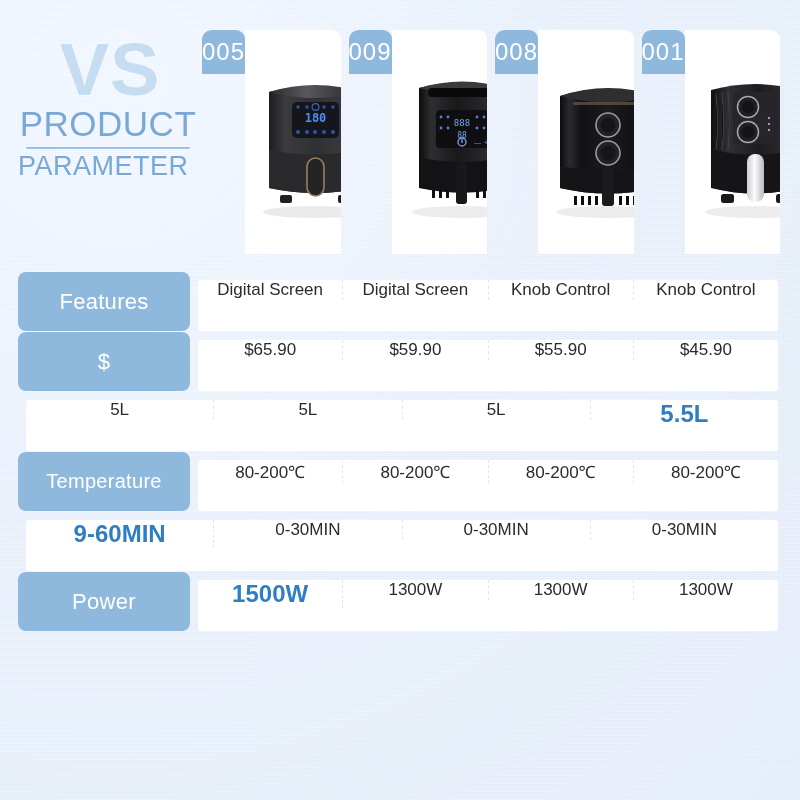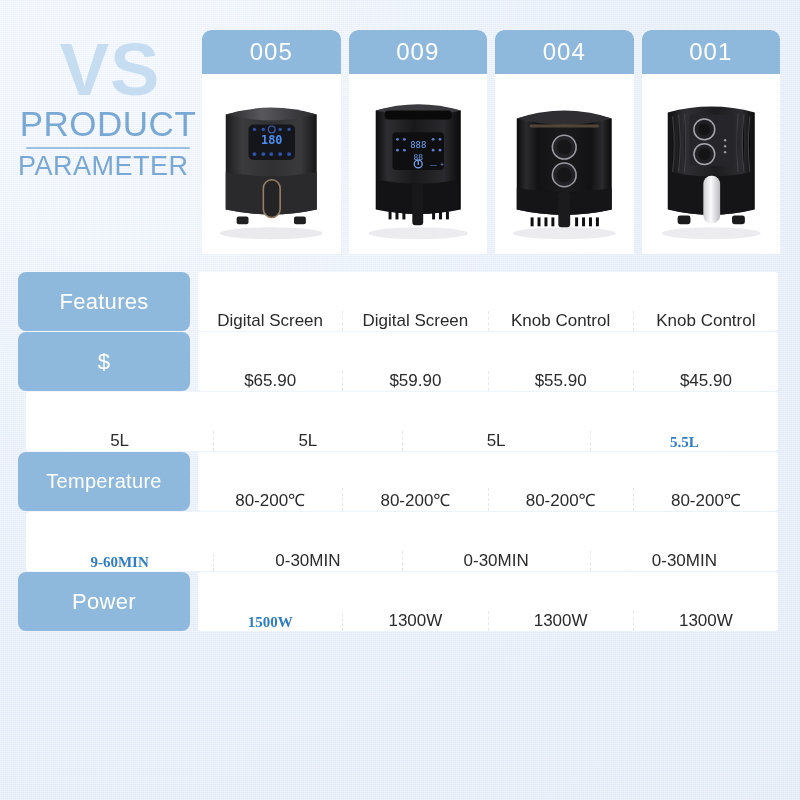--- a/index.html
+++ b/index.html
@@ -79,21 +79,21 @@
     top: 30px;
     width: 578px;
     height: 224px;
     display: flex;
     gap: 8px;
     z-index: 2;
   }
   .card {
     flex: 1 1 0;
     display: flex;
-    flex-direction: column;
+    flex-direction: row;
     border-radius: 9px 9px 0 0;
     overflow: hidden;
   }
   .card-head {
     height: 44px;
     background: #8fb9dc;
     border-radius: 9px 9px 0 0;
     color: #ffffff;
     font-size: 24px;
     letter-spacing: 1px;
@@ -141,37 +141,37 @@
     justify-content: center;
     letter-spacing: .3px;
   }
   .row-label.small { font-size: 20px; }
   .row-values {
     flex: 1;
     margin-left: 8px;
     background: #ffffff;
     border-radius: 3px;
     display: flex;
-    align-items: flex-end;
+    align-items: flex-start;
+    margin-top: 8px;
   }
   .cell {
     flex: 1 1 0;
     display: flex;
     align-items: center;
     justify-content: center;
     font-size: 17px;
     color: #2b2b2b;
     border-right: 1px dashed #e6e6e6;
   }
   .cell:last-child { border-right: none; }
   .cell.hl {
     color: #2f7ec4;
     font-weight: bold;
-    font-size: 15px;
-    font-family: Liberation Serif, serif;
+    font-size: 24px;
   }
 </style>
 </head>
 <body>
 
 <div id="page">
   <div id="noise"></div>
 
   <div id="title-block">
     <div id="vs-watermark">VS</div>
@@ -267,21 +267,21 @@
             <rect x="54" y="128" width="3" height="8"></rect>
               <rect x="84" y="128" width="3" height="8"></rect>
             <rect x="91" y="128" width="3" height="8"></rect>
               <rect x="98" y="128" width="3" height="8"></rect>
           </g>
         </svg>
       </div>
     </div>
 
     <div class="card">
-      <div class="card-head">004</div>
+      <div class="card-head">008</div>
       <div class="card-body">
         <svg class="fryer" width="140" height="160" viewBox="0 0 140 160">
           <defs>
             <linearGradient id="g8body" x1="0" y1="0" x2="1" y2="0">
               <stop offset="0%" stop-color="#0c0c0d"></stop>
               <stop offset="10%" stop-color="#2b2b2f"></stop>
               <stop offset="22%" stop-color="#121214"></stop>
               <stop offset="50%" stop-color="#1b1b1e"></stop>
               <stop offset="78%" stop-color="#121214"></stop>
               <stop offset="90%" stop-color="#2b2b2f"></stop>

